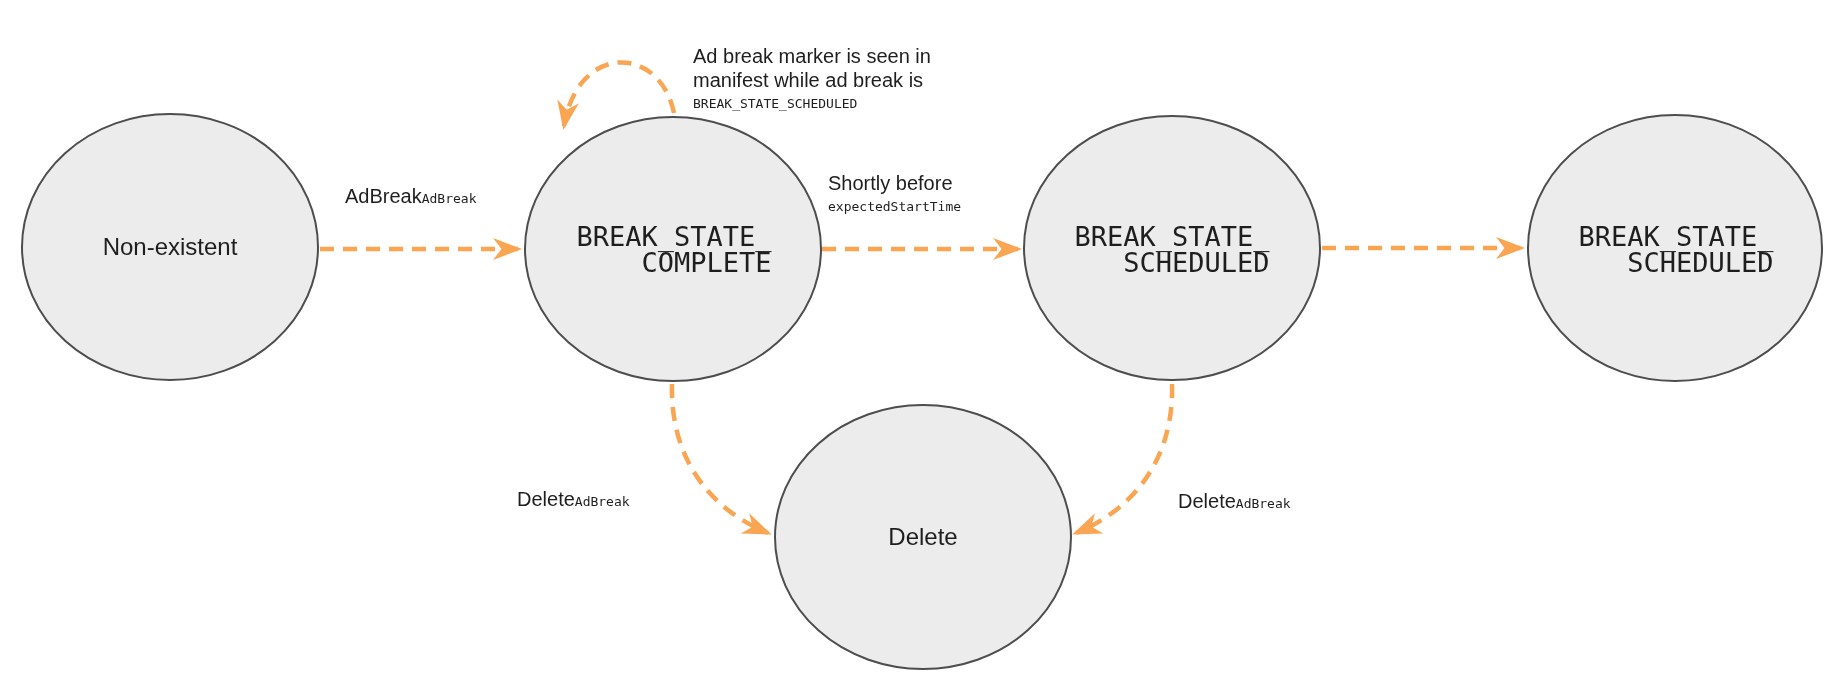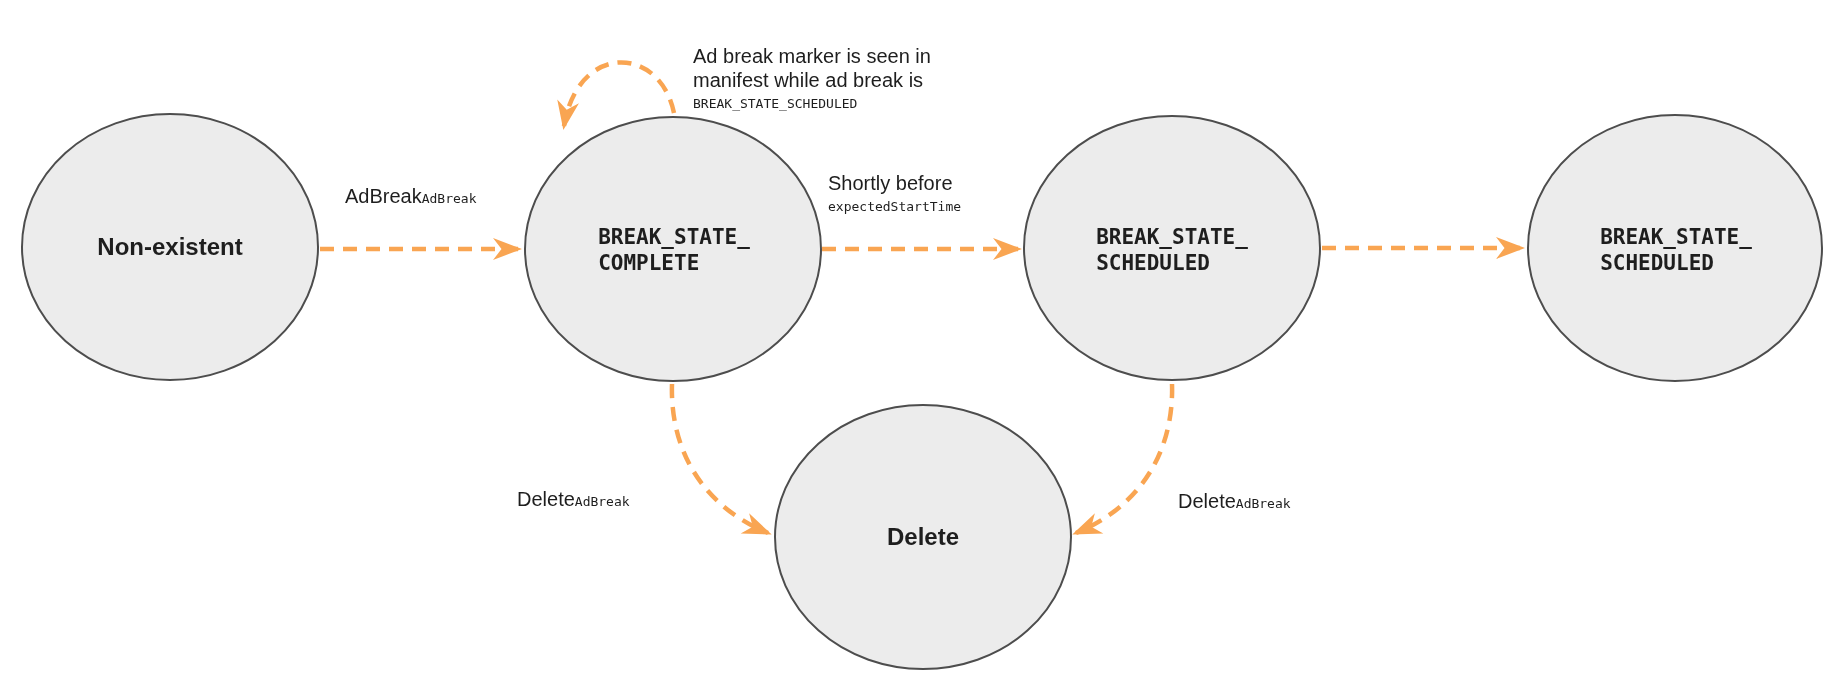--- a/index.html
+++ b/index.html
@@ -22,28 +22,28 @@
     fill: none;
     stroke: var(--accent, #F9A552);
     stroke-width: 4.5;
     stroke-dasharray: 14 9;
   }
   .ahp { fill: var(--accent, #F9A552); stroke: none; }
 
   .state-name {
     position: absolute;
     transform: translate(-50%, -50%);
-    text-align: left;
-    font-weight: 700;
+    text-align: right;
+    font-weight: 400;
     white-space: nowrap;
     color: var(--text, #1e1e1e);
   }
   .state-name.mono {
     font-family: "DejaVu Sans Mono", monospace;
-    font-size: 21px;
+    font-size: 27px;
     line-height: 26px;
   }
   .state-name.sans {
     font-size: 24px;
     line-height: 28px;
   }
 
   .elabel {
     position: absolute;
     font-size: 20px;

